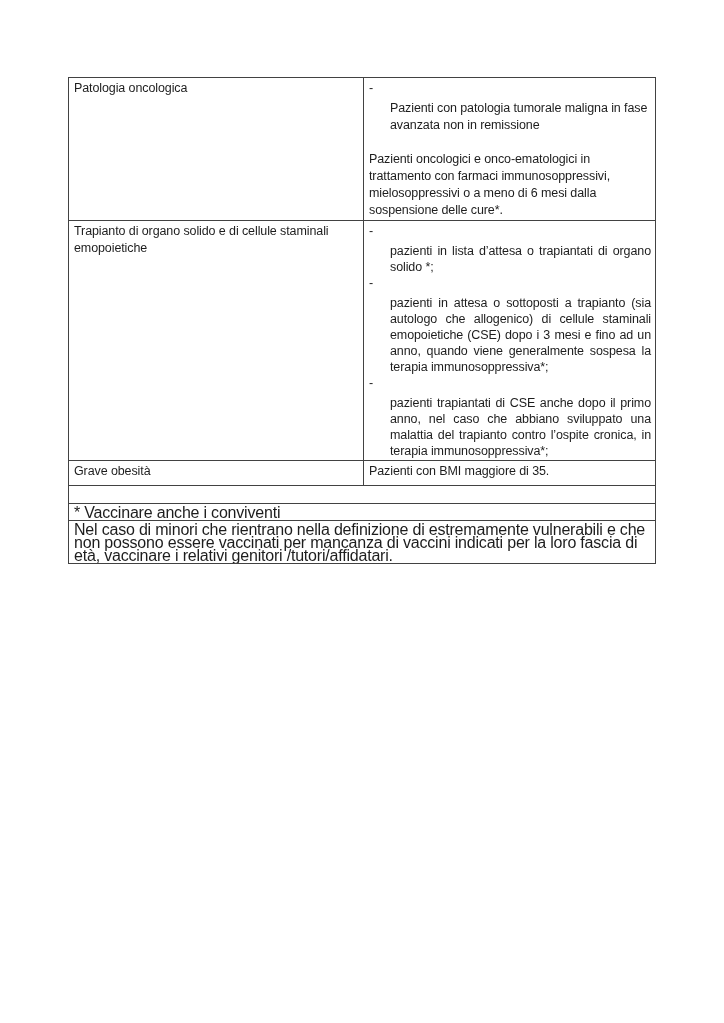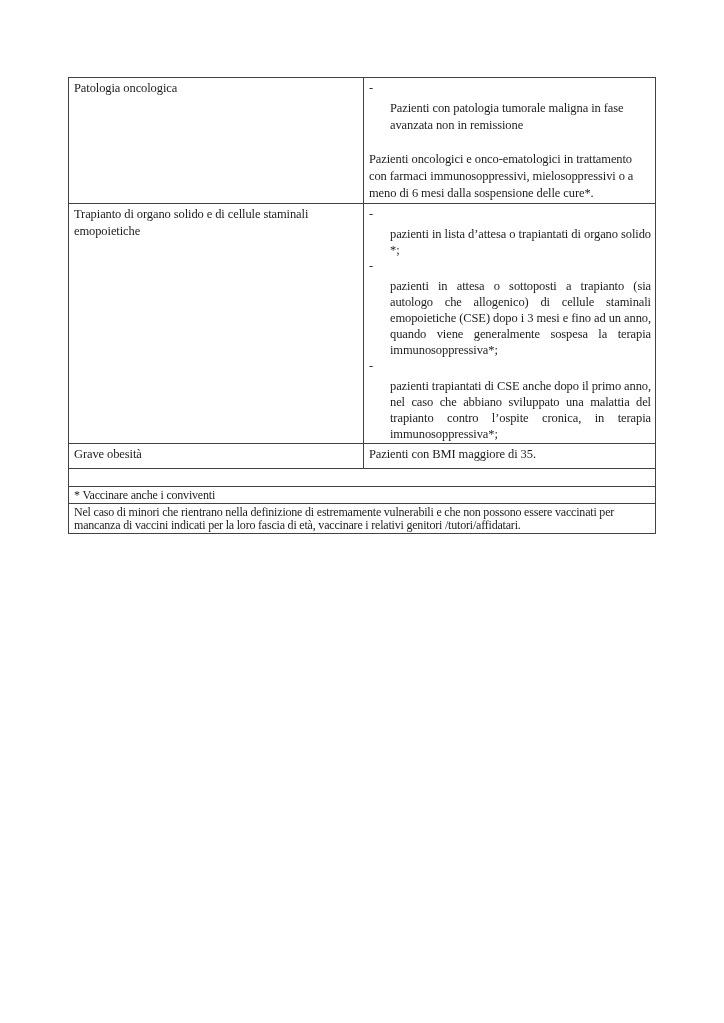--- a/index.html
+++ b/index.html
@@ -17,40 +17,39 @@
     background: #ffffff;
   }
   table.doc-table {
     position: absolute; left: 68px; top: 77px;
     width: 587px;
     border-collapse: collapse;
     table-layout: fixed;
     font-size: 12.5px;
     line-height: 17px;
     letter-spacing: -0.1px;
-    font-family: Liberation Serif, serif;
   }
   table.doc-table col.c1 { width: 295px; }
   table.doc-table col.c2 { width: 292px; }
   table.doc-table td {
     border: 1px solid #424242;
     vertical-align: top;
     padding: 2px 4px 1px 5px;
     overflow: hidden;
   }
   .bullet { display: flex; }
   .bullet .dash { width: 21px; flex: none; }
   .bullet .btext { flex: 1; margin-top: 20px; }
   .justify .btext { text-align: justify; }
   .vspacer { height: 17px; }
   td.tight { line-height: 16px; }
   td.fullrow { padding: 1px 5px; }
   td.empty-cell { height: 18px; }
   td.small {
-    font-size: 12px;
+    font-size: 16px;
     line-height: 13px;
     letter-spacing: -0.2px;
     padding: 1px 5px 2px 5px;
   }
   
   tr.r1 td { height: 126px; }
   tr.r2 td { height: 40px; }
   tr.r3 td { height: 78px; }
   tr.r4 td { height: 176px; }
   tr.r5 td { height: 25px; }

